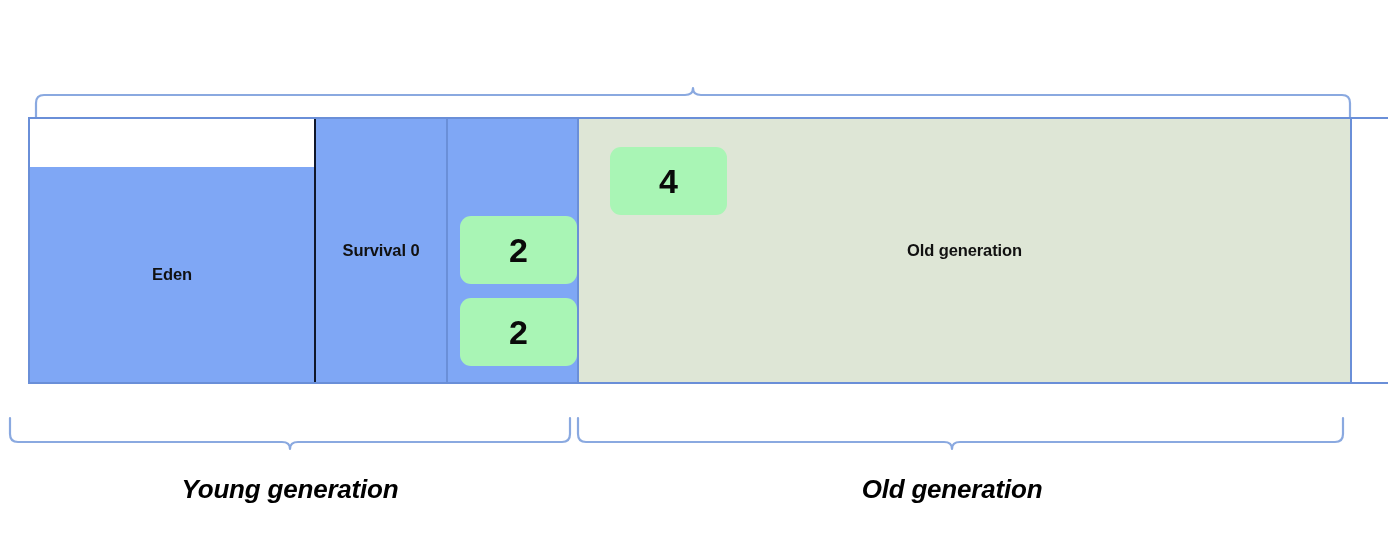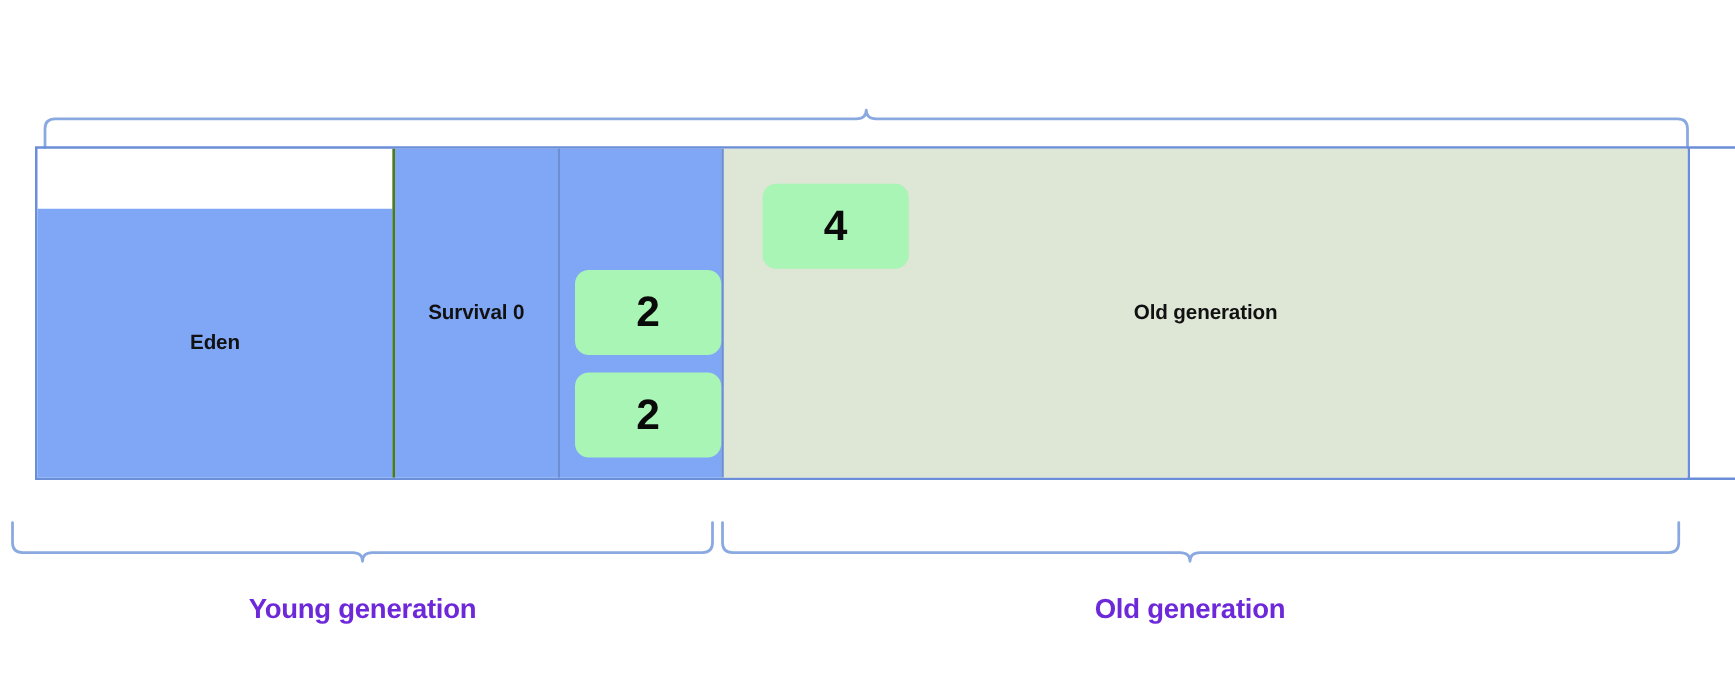--- a/index.html
+++ b/index.html
@@ -61,21 +61,21 @@
     font-size: 16.5px;
     font-weight: bold;
     color: #111111;
     letter-spacing: -0.1px;
     white-space: nowrap;
     position: relative;
     z-index: 1;
   }
 
   .region.eden      { width: 284px; background: #7fa7f5; margin-top: 48px; }
-  .region.survival0 { width: 132px; background: #7fa7f5; border-left: 2px solid #4d7c0f; }
+  .region.survival0 { width: 132px; background: #7fa7f5; border-left: 2px solid #0f172a; }
   .region.survival1 { width: 131px; background: #7fa7f5; border-left: 2px solid #6a8fd8; }
   .region.oldgen    { flex: 1 1 auto; background: #dee6d6; border-left: 2px solid #6a8fd8; }
 
   
   .chip {
     position: absolute;
     background: #a9f5b5;
     border-radius: 11px;
     display: flex;
     align-items: center;
@@ -108,25 +108,26 @@
     stroke-linecap: round;
     stroke-linejoin: round;
   }
 
   .brace-heap  { left: 0px;   top: 88px;  width: 1388px; height: 34px; }
   .brace-young { left: 0px;   top: 412px; width: 1388px; height: 40px; }
   .brace-old   { left: 0px;   top: 412px; width: 1388px; height: 40px; }
 
   
   .bottom-label {
-    font-size: 22px;
+    font-size: 26px;
     font-weight: bold;
-    color: #6d28d9;
+    color: #000000;
     text-align: center;
     letter-spacing: -0.2px;
+    font-style: italic;
   }
   .label-young { left: 90px;  top: 474px; width: 400px; }
   .label-old   { left: 752px; top: 474px; width: 400px; }
 </style>
 </head>
 <body>
 
 <div id="canvas">
 
   <svg class="brace-svg brace-heap" viewBox="0 0 1388 34" preserveAspectRatio="none">

